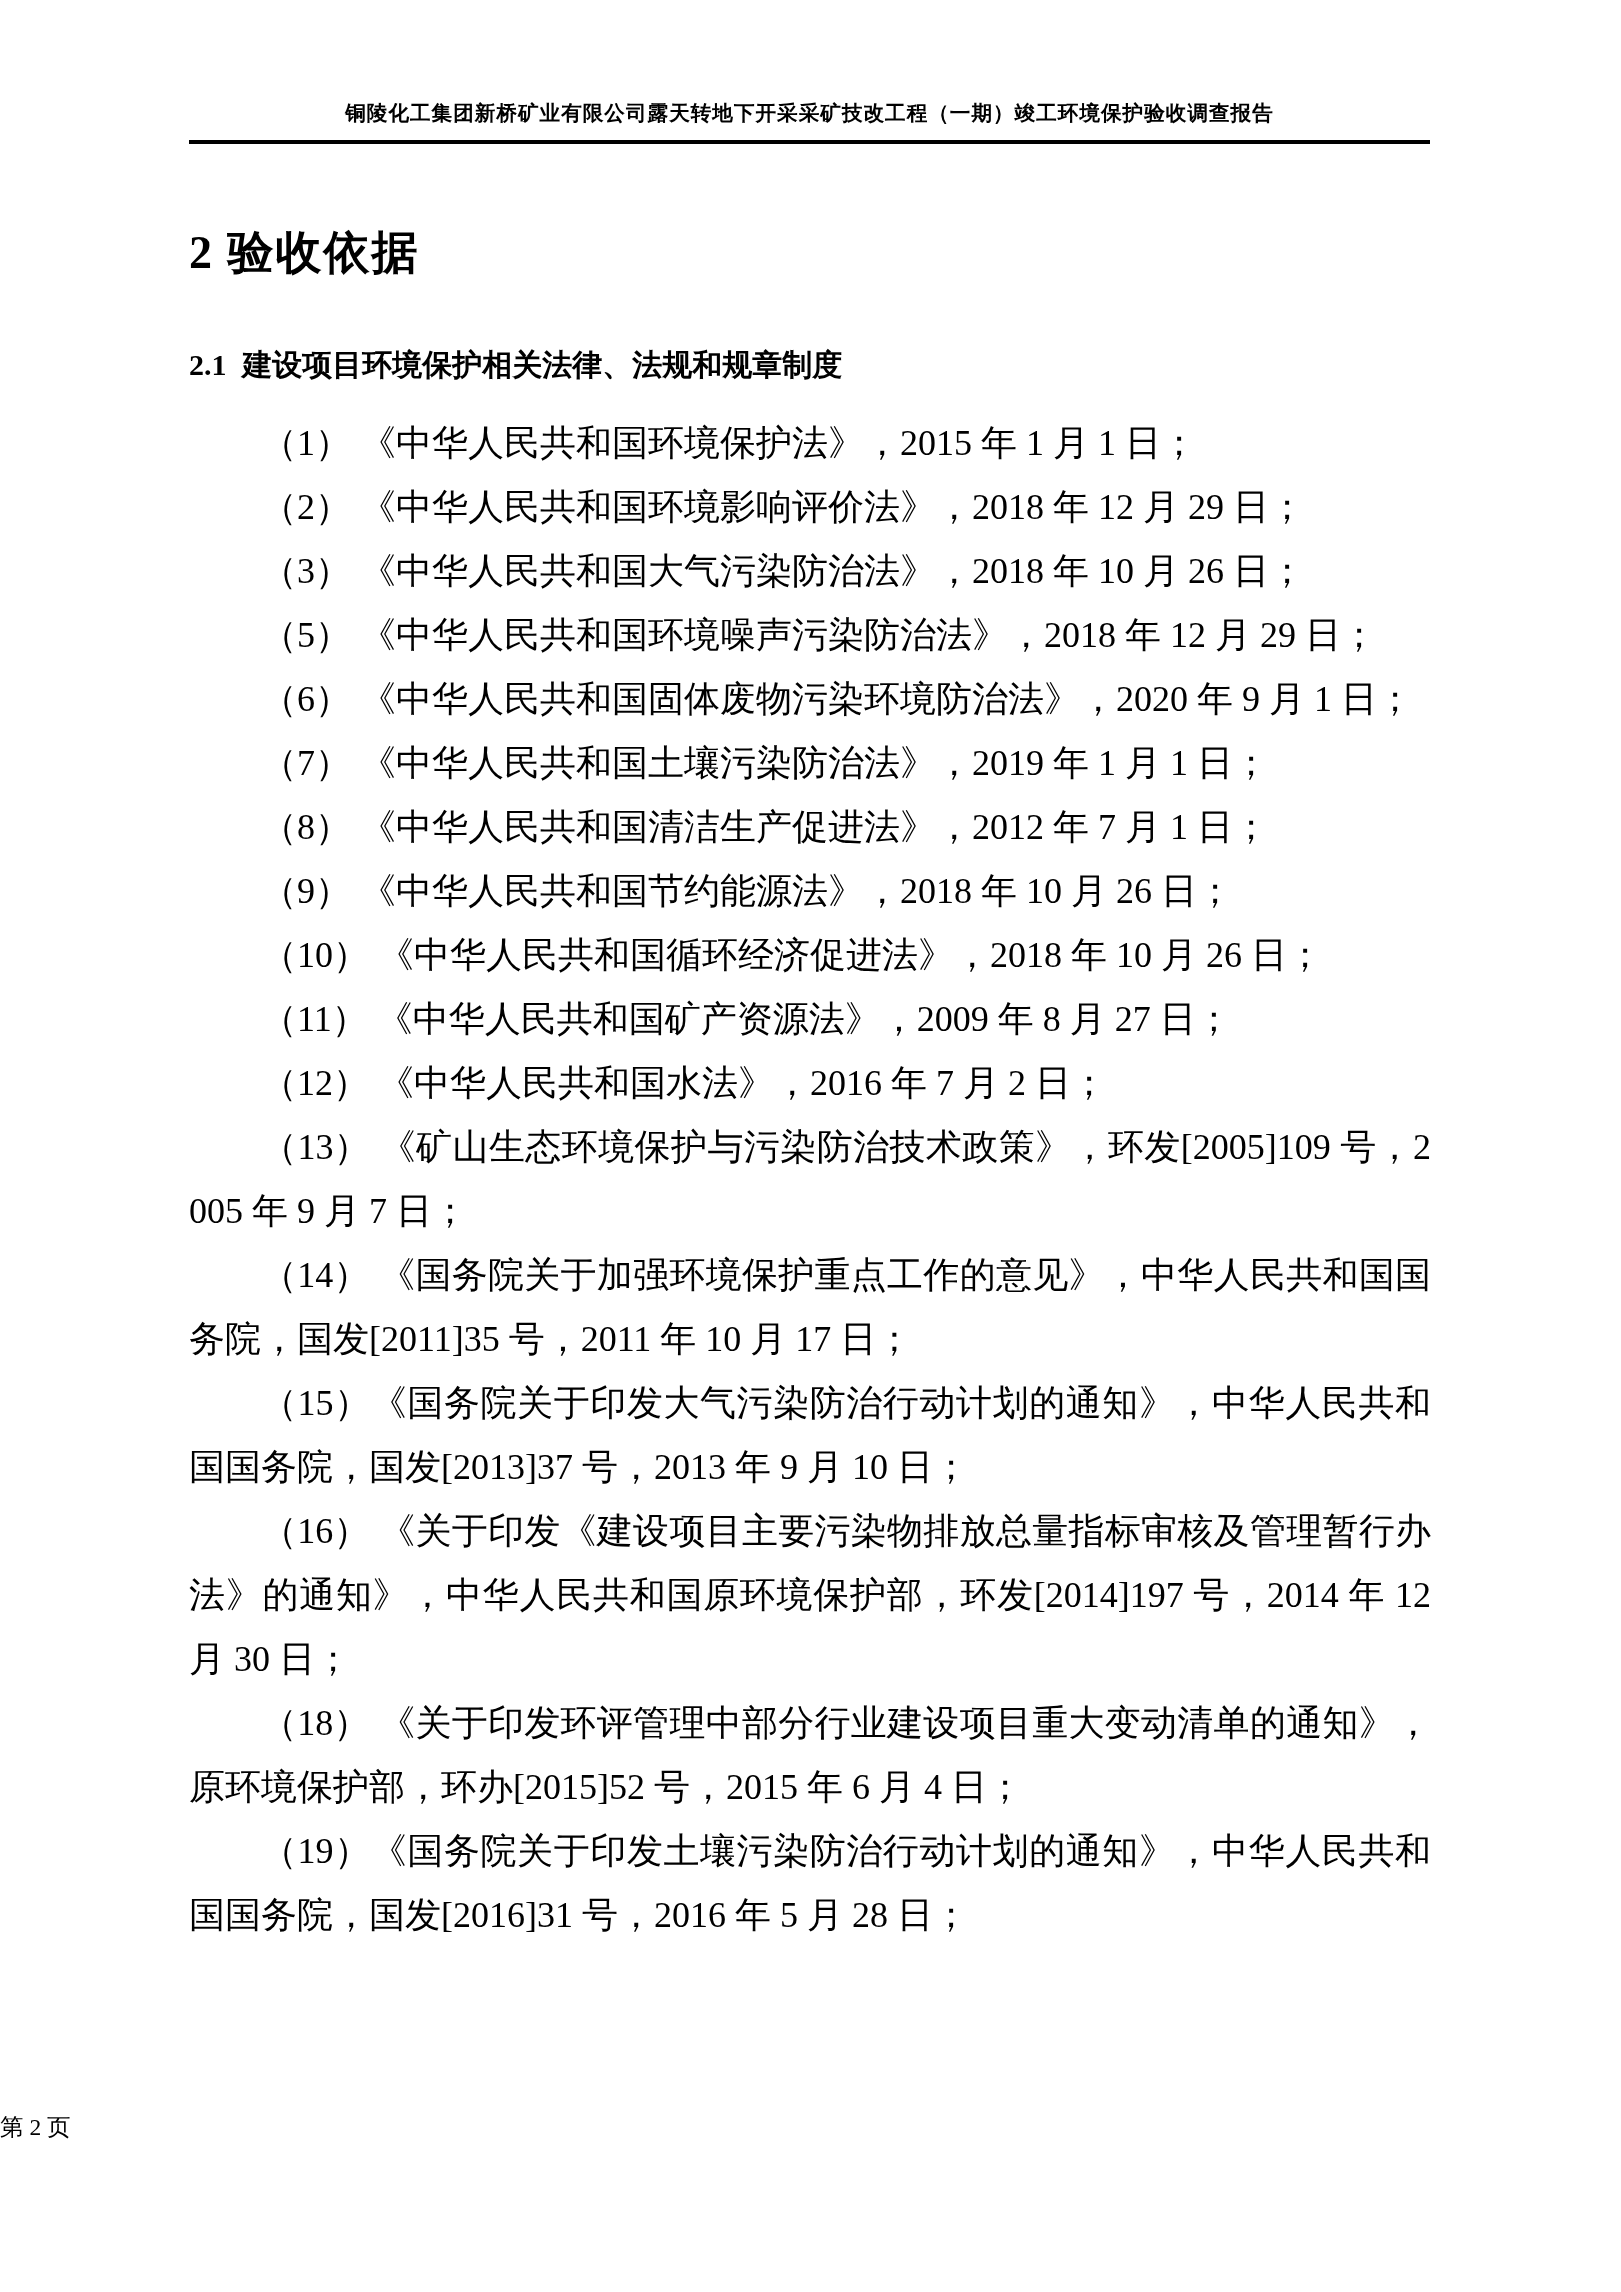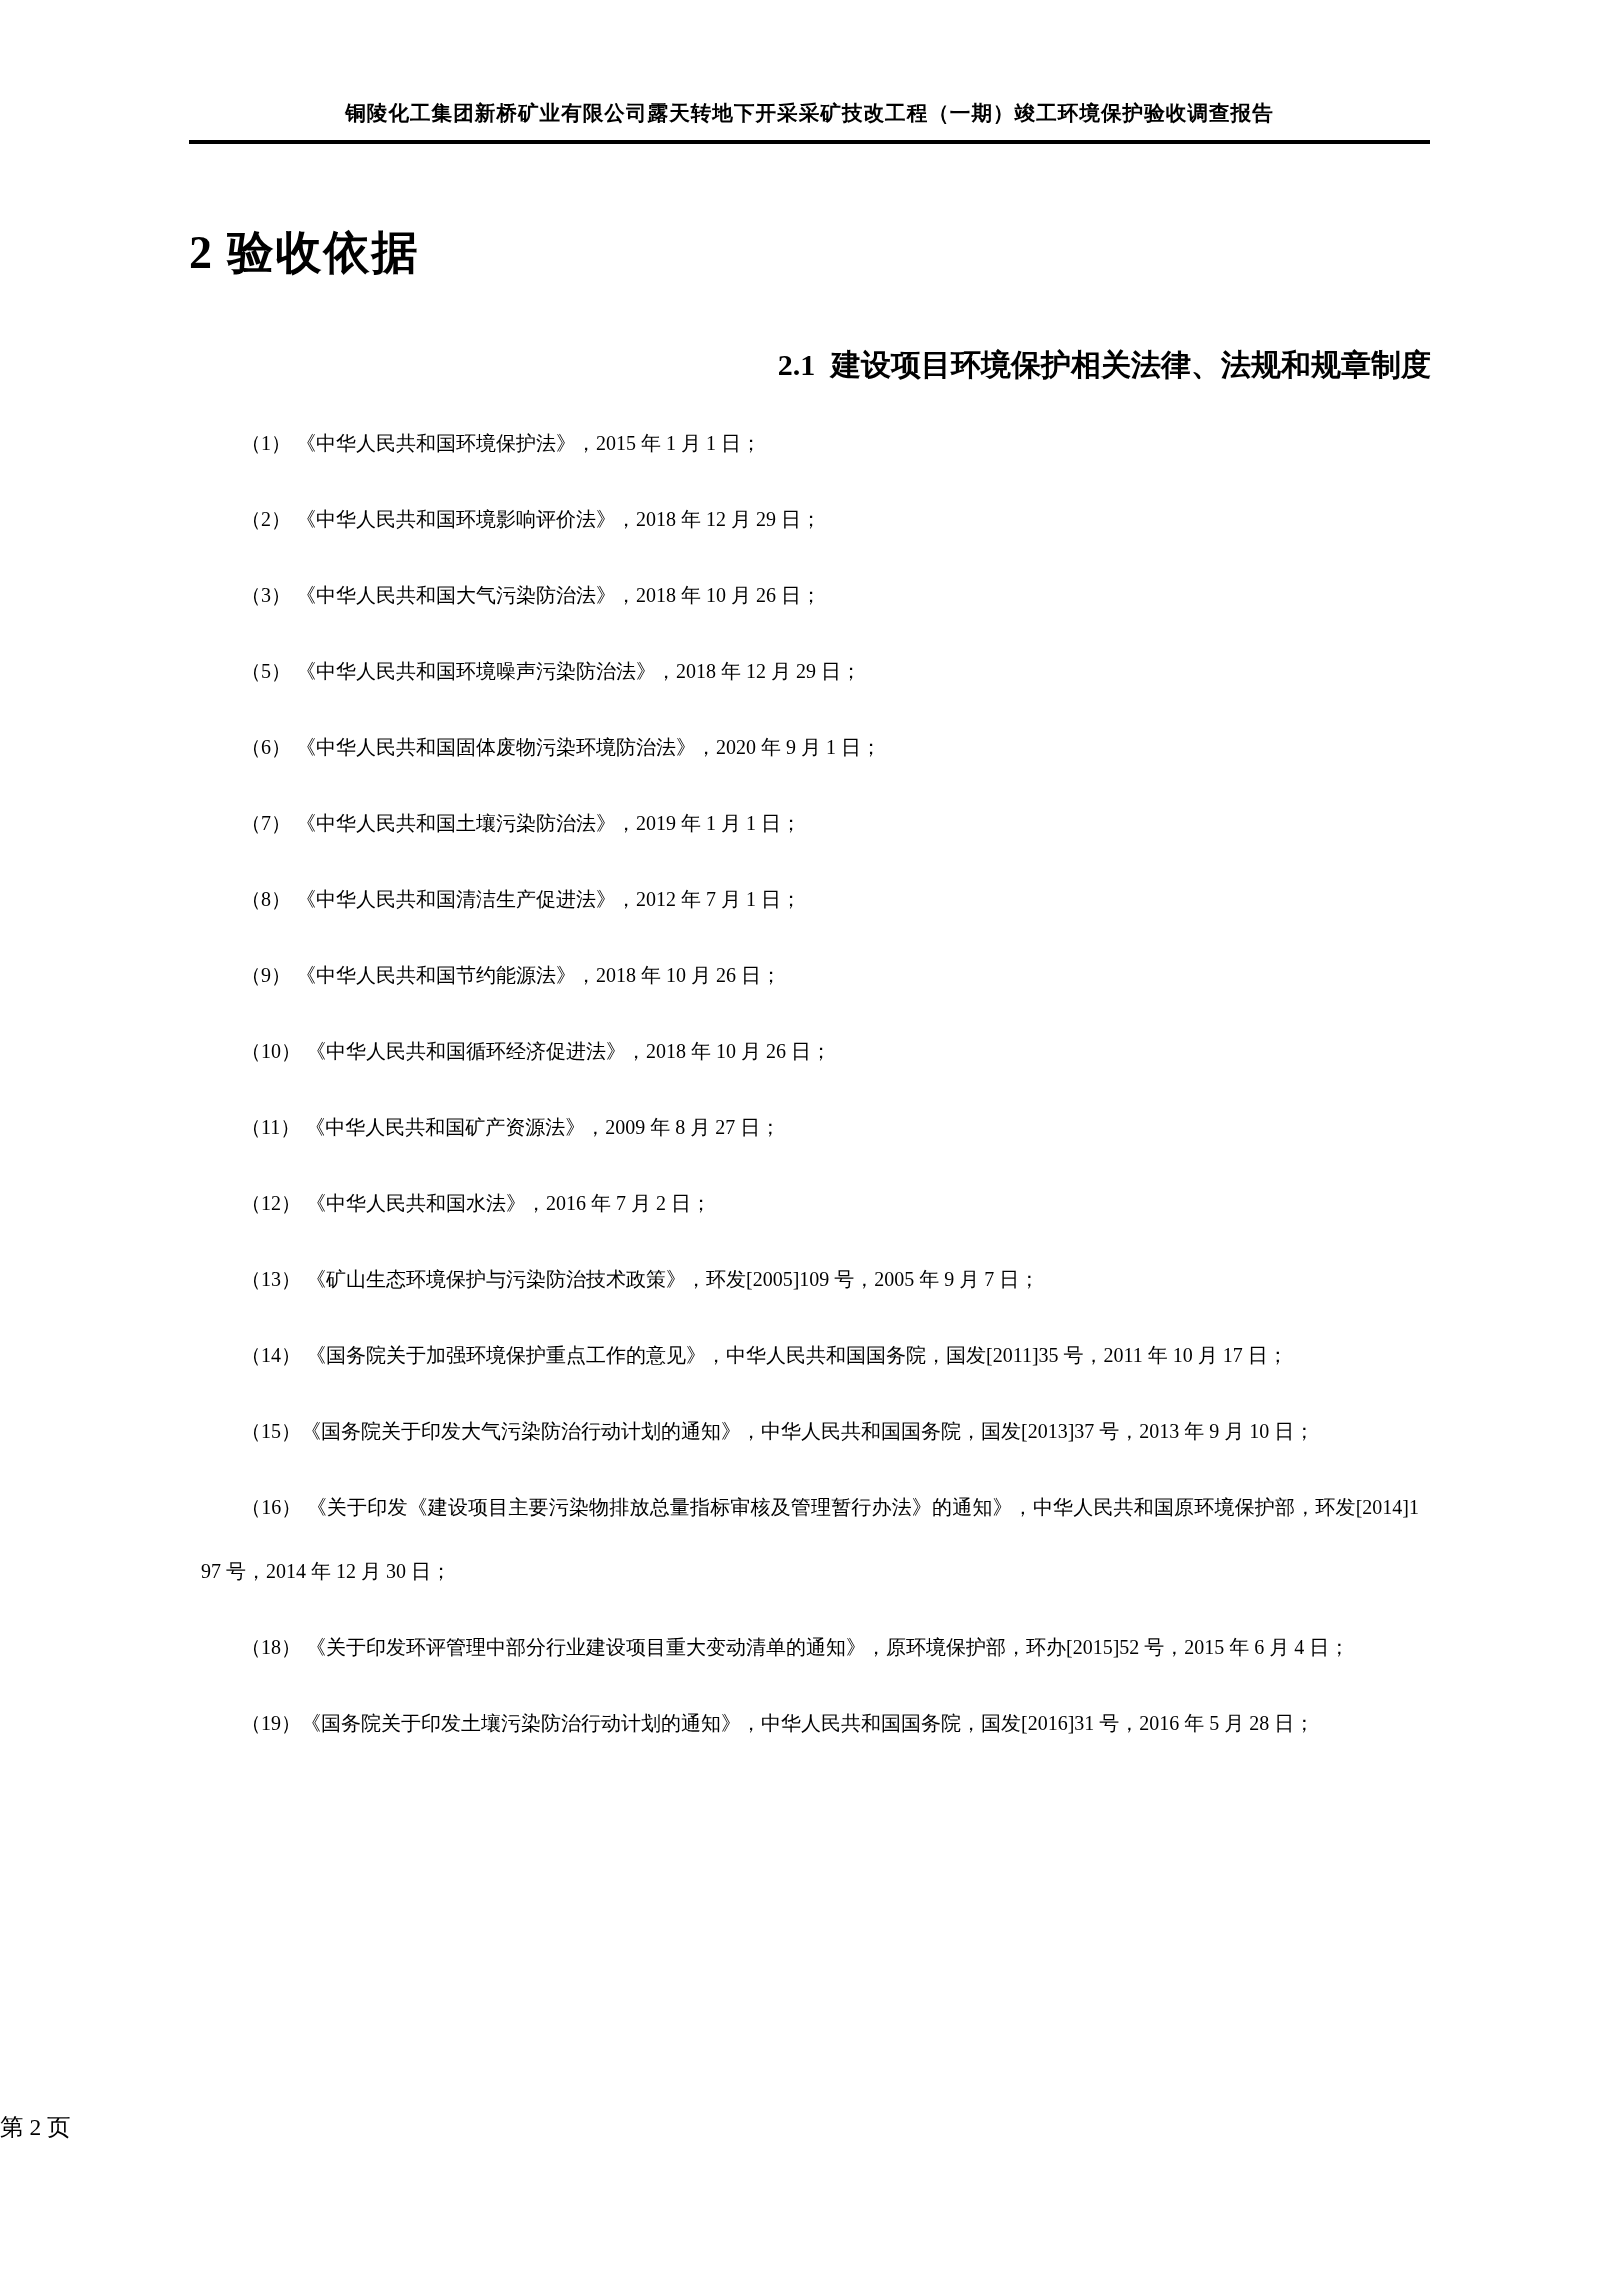--- a/index.html
+++ b/index.html
@@ -41,31 +41,31 @@
     font-size: 46px;
     line-height: 69px;
     font-weight: bold;
     letter-spacing: 2px;
   }
   .section-heading {
     margin: 57px 0 0 0;
     font-size: 30px;
     line-height: 41px;
     font-weight: bold;
-    text-align: right;
+    text-align: left;
   }
   .section-heading .sec-num {
     margin-right: 15.7px;
   }
   .items {
     margin-top: 25.5px;
   }
   .items p {
-    margin: 12px;
-    font-size: 20px;
+    margin: 0;
+    font-size: 36px;
     line-height: 64px;
     text-align: justify;
     text-indent: 2em;
     word-break: break-all;
   }
   .page-footer {
     position: absolute;
     top: 2112px;
     left: 0;
     width: 100%;

